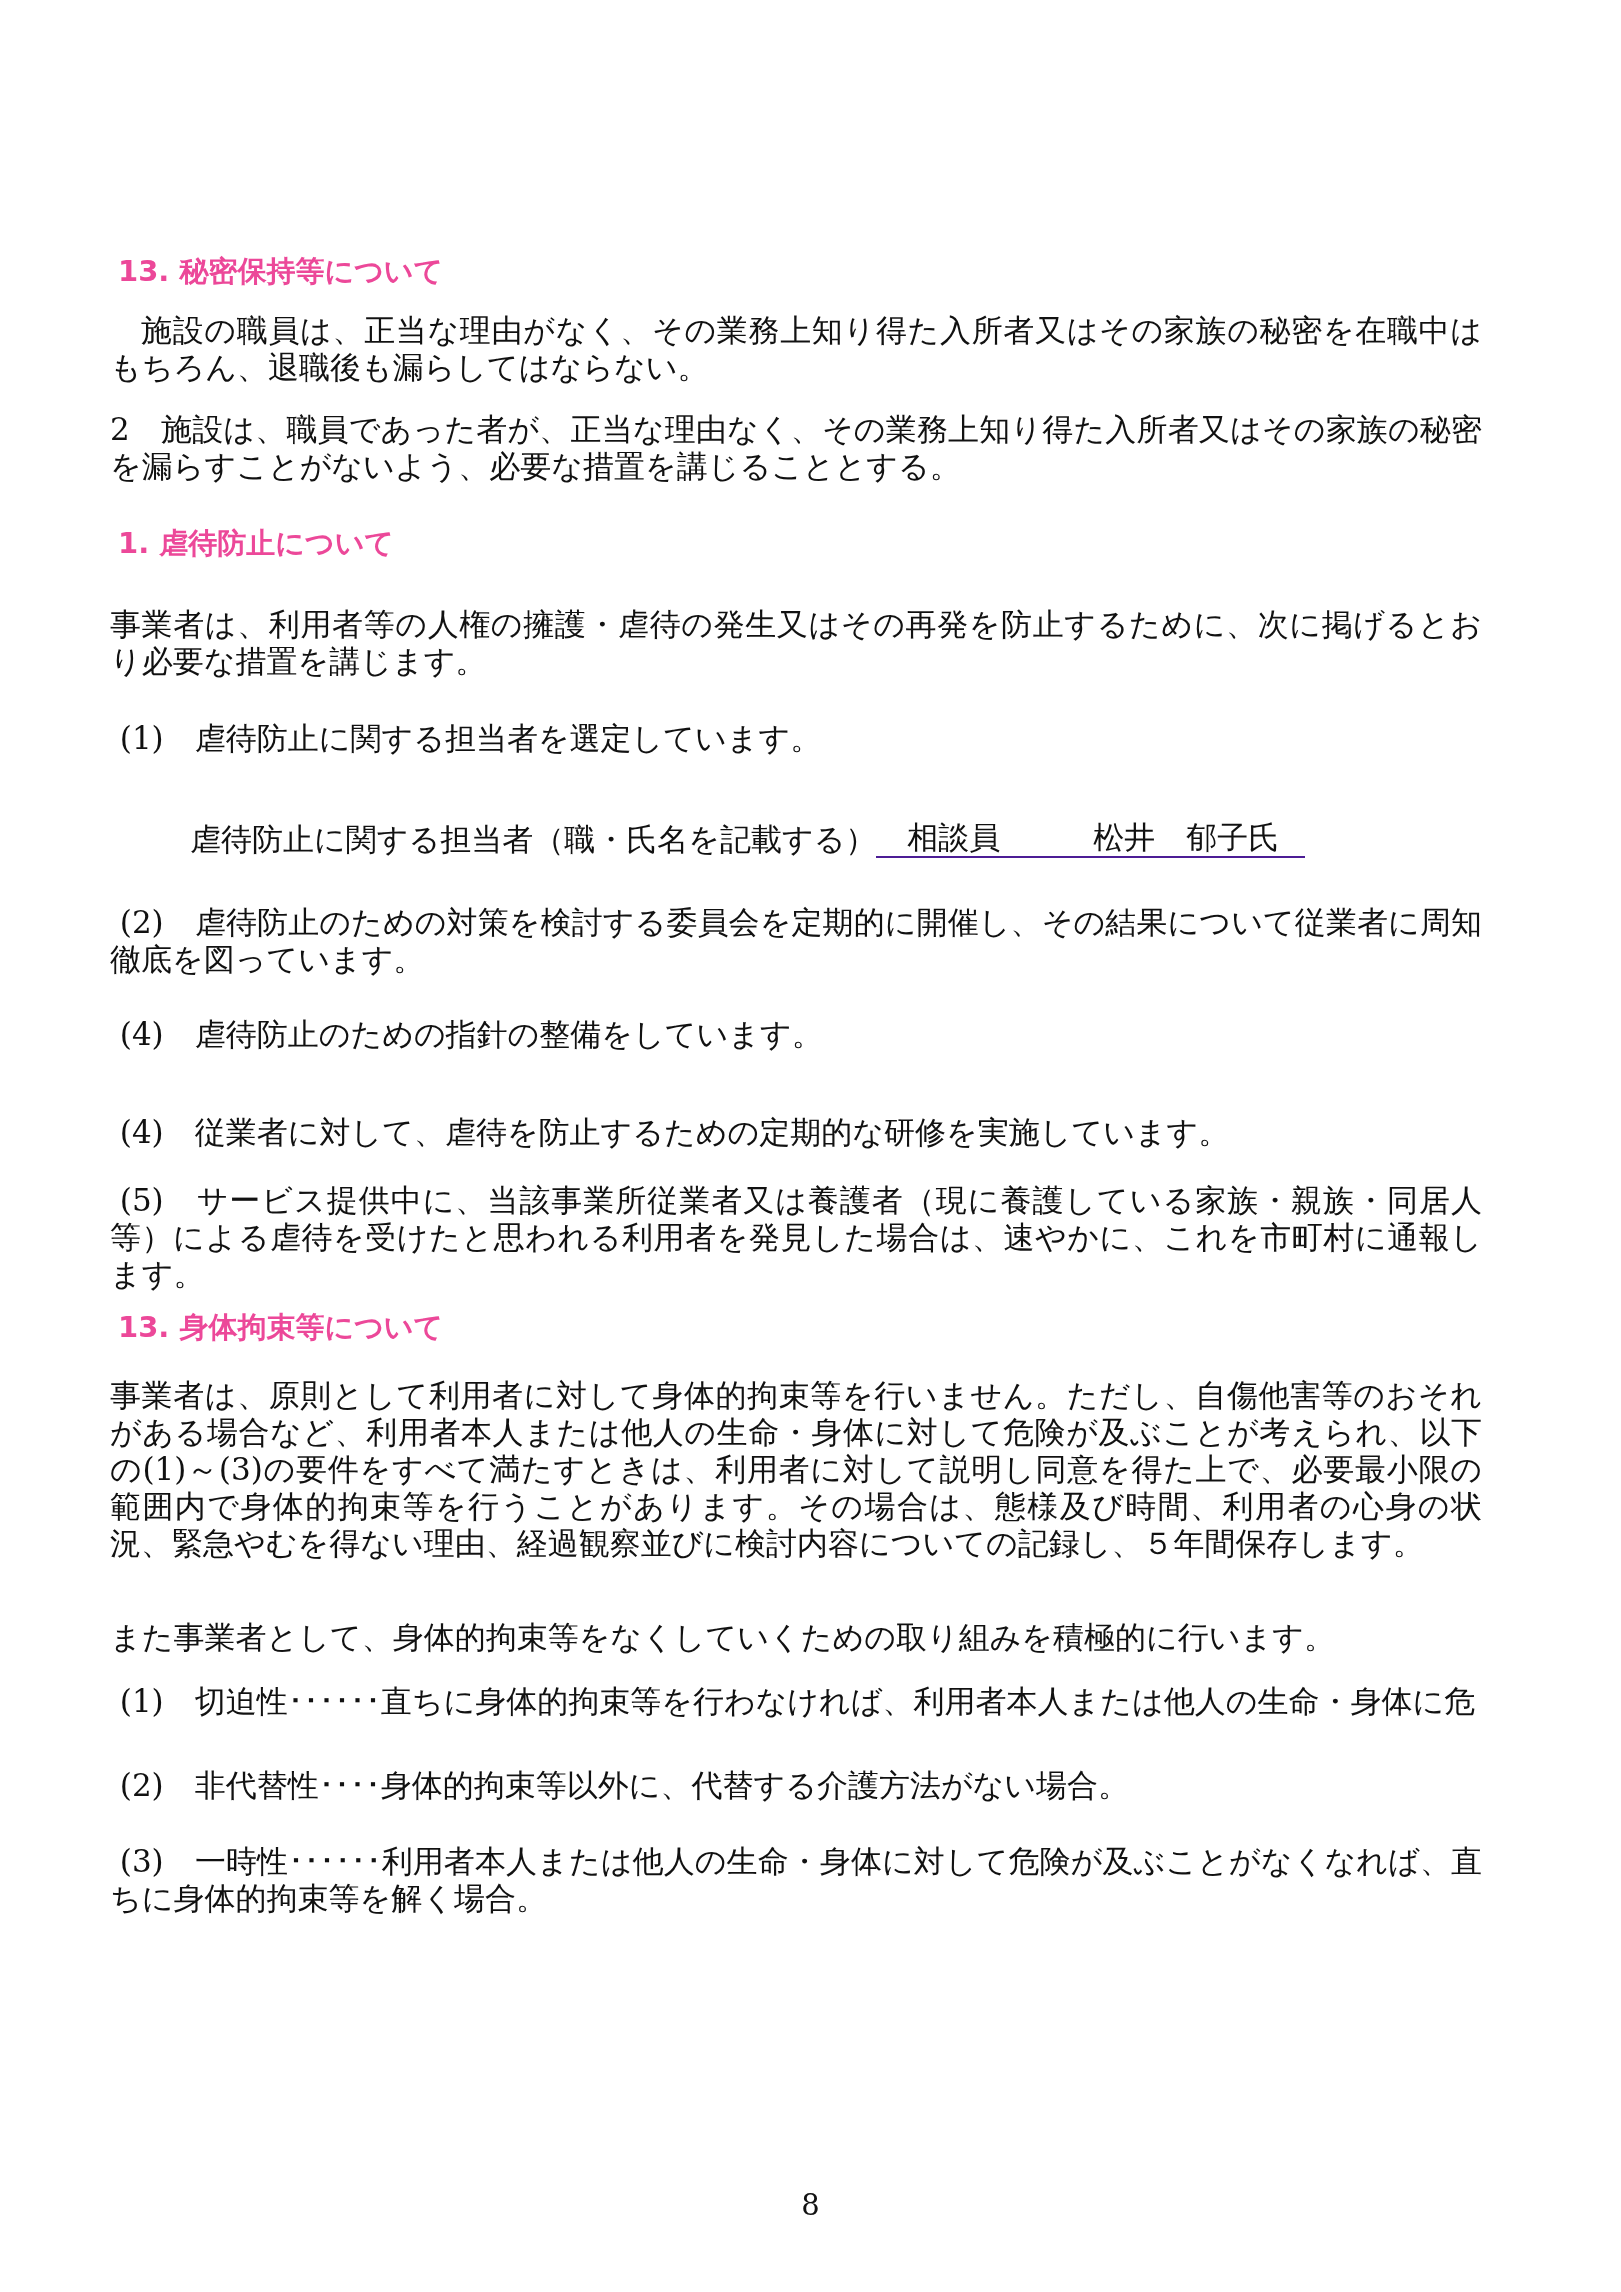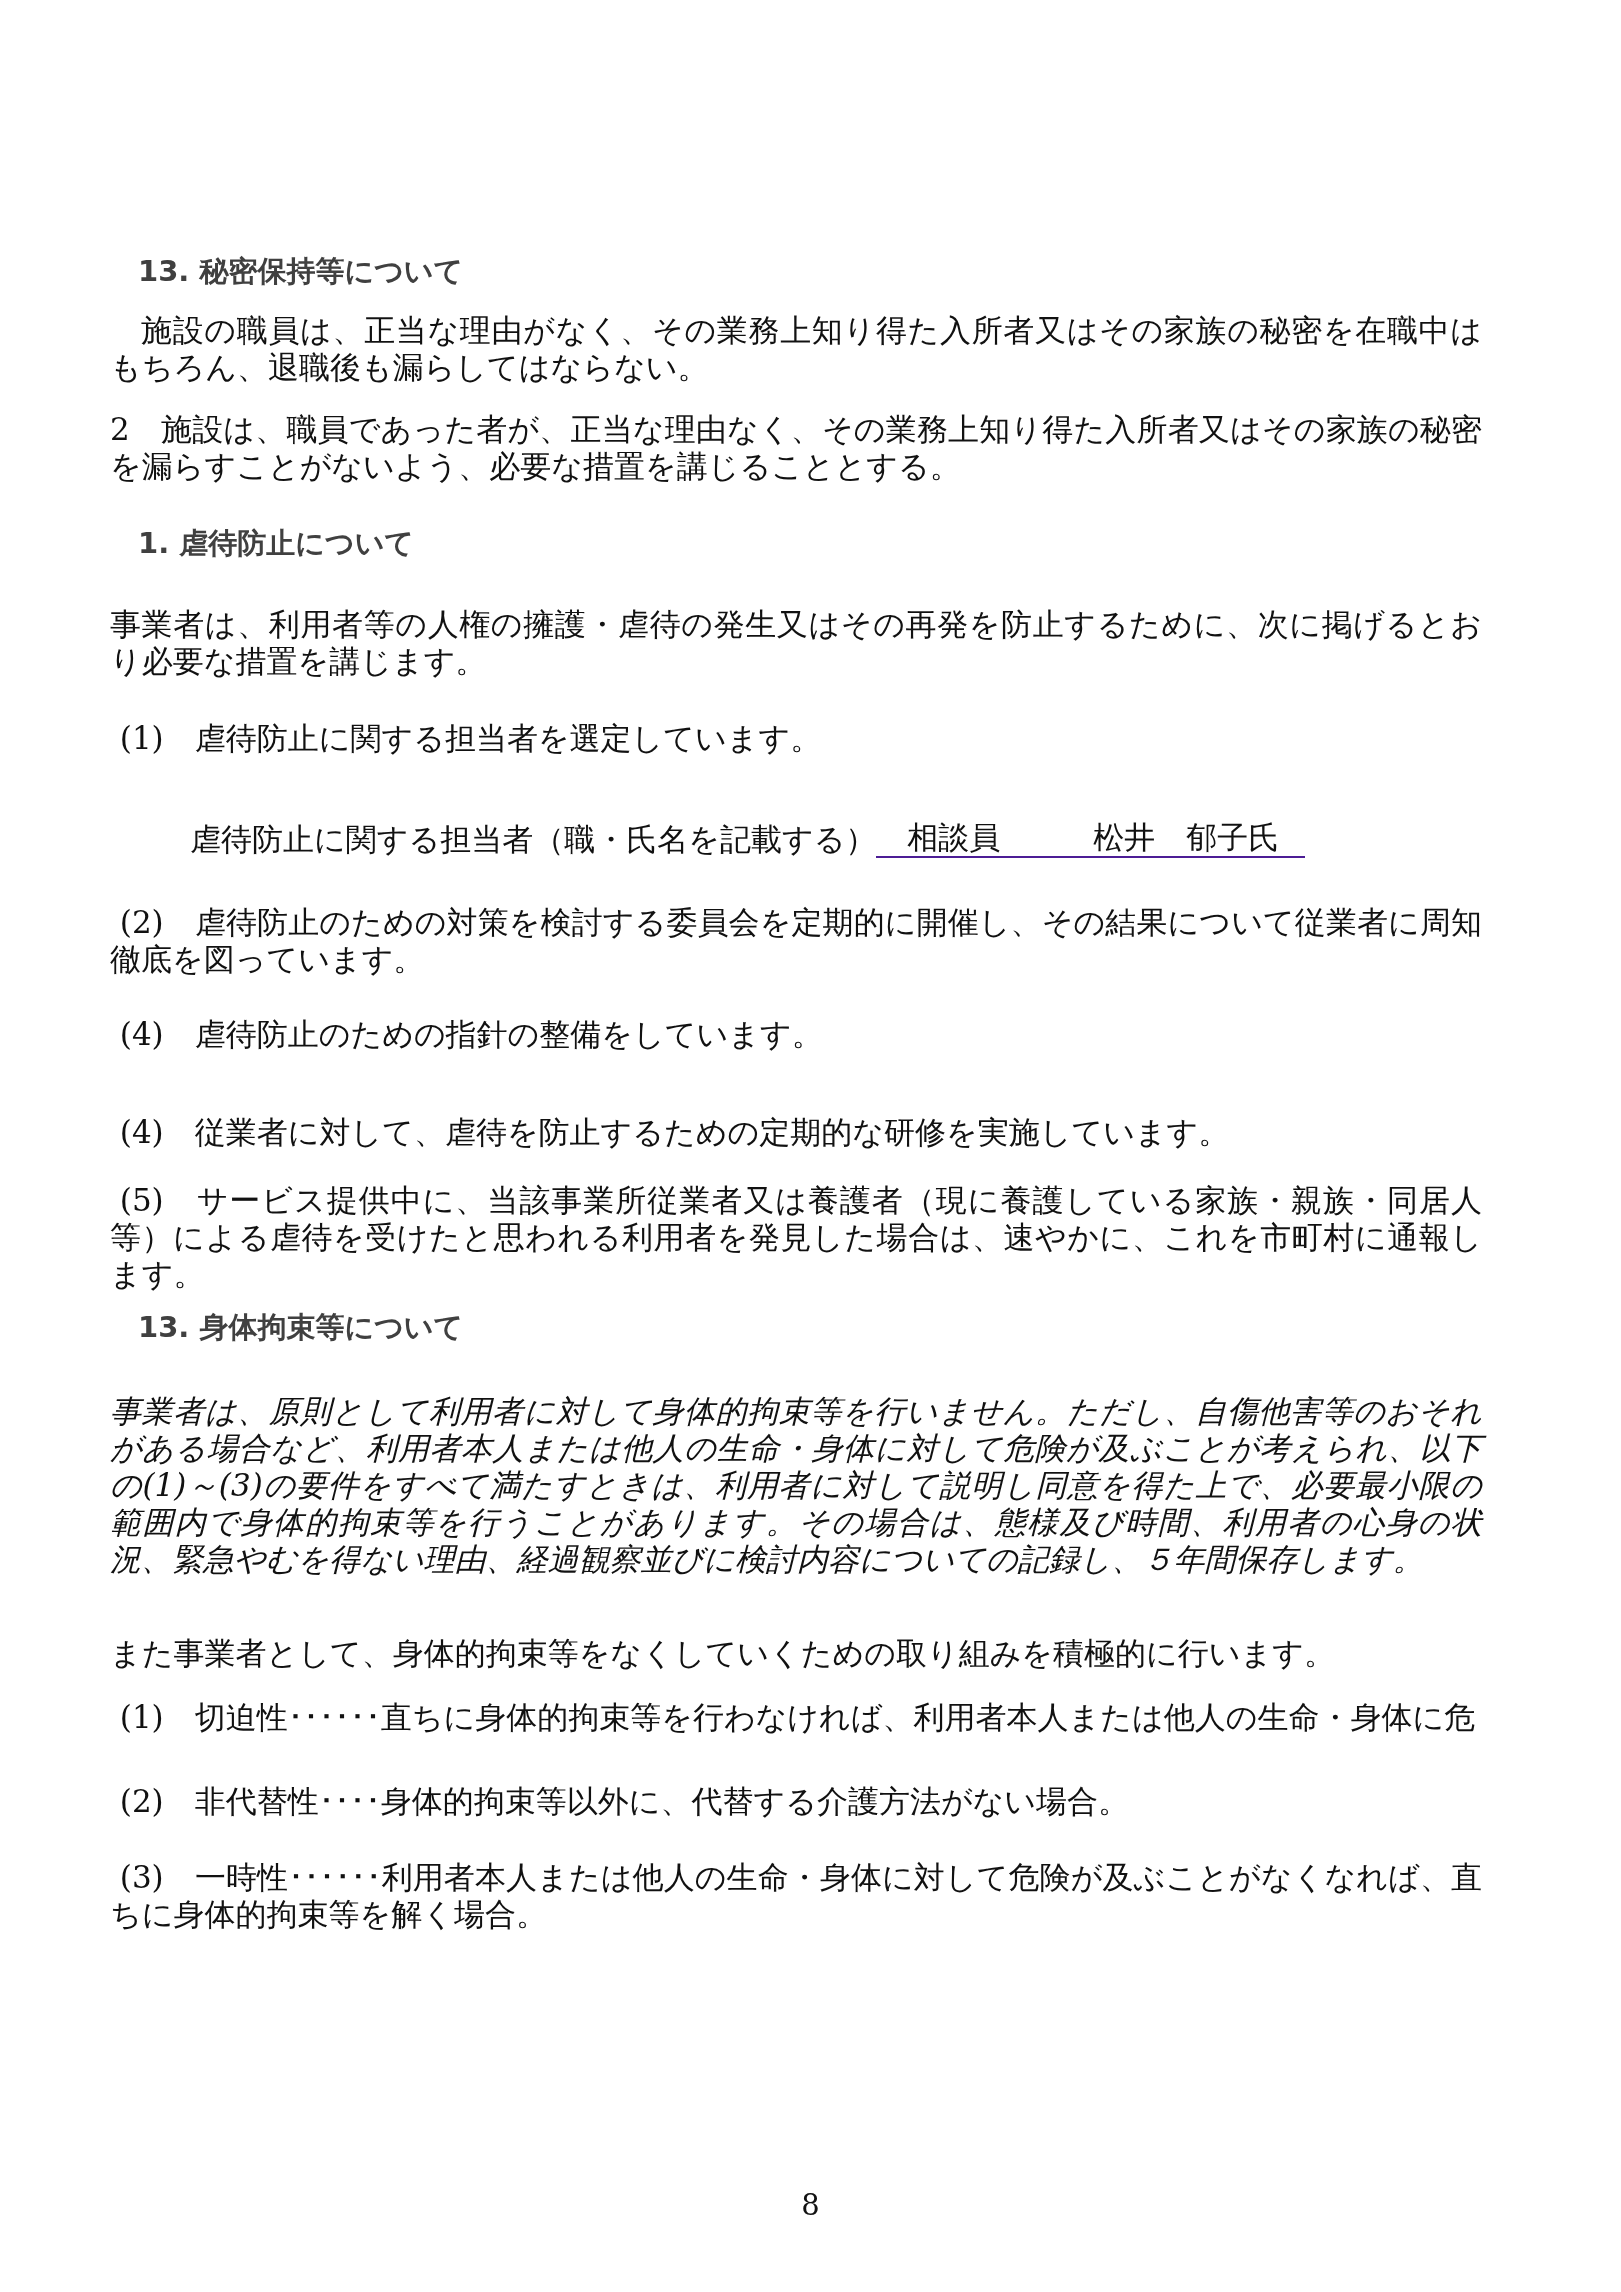--- a/index.html
+++ b/index.html
@@ -20,43 +20,43 @@
     line-height: 37px;
     color: #111111;
     overflow: hidden;
   }
   .para {
     margin: 0;
     text-align: justify;
     line-break: strict;
   }
   .heading {
-    margin: 0 0 0 28px;
+    margin: 0 0 0 8px;
     font-family: "DejaVu Sans", "Liberation Sans", sans-serif;
     font-weight: 700;
     font-size: 29px;
     line-height: 37px;
-    color: #404040;
+    color: #ec4899;
   }
   .indent-1em { text-indent: 31px; }
   .item { text-indent: 9.8px; }
 
   
   .mt-conf-p1   { margin-top: 21.6px; }
   .mt-conf-p2   { margin-top: 25.5px; }
   .mt-h2        { margin-top: 40px; }
   .mt-abuse-in  { margin-top: 44px; }
   .mt-a1        { margin-top: 40px; }
   .mt-designee  { margin-top: 62px; }
   .mt-a2        { margin-top: 46px; }
   .mt-a3        { margin-top: 38px; }
   .mt-a4        { margin-top: 61px; }
   .mt-a5        { margin-top: 31px; }
   .mt-h3        { margin-top: 15.7px; }
-  .mt-rest-in   { margin-top: 47px; font-style: italic; }
+  .mt-rest-in   { margin-top: 31px; }
   .mt-rest-pol  { margin-top: 57px; }
   .mt-r1        { margin-top: 27.4px; }
   .mt-r2        { margin-top: 47px; }
   .mt-r3        { margin-top: 39px; }
 
   .designee-row {
     display: flex;
     margin-left: 80px;
     align-items: flex-end;
     white-space: nowrap;

